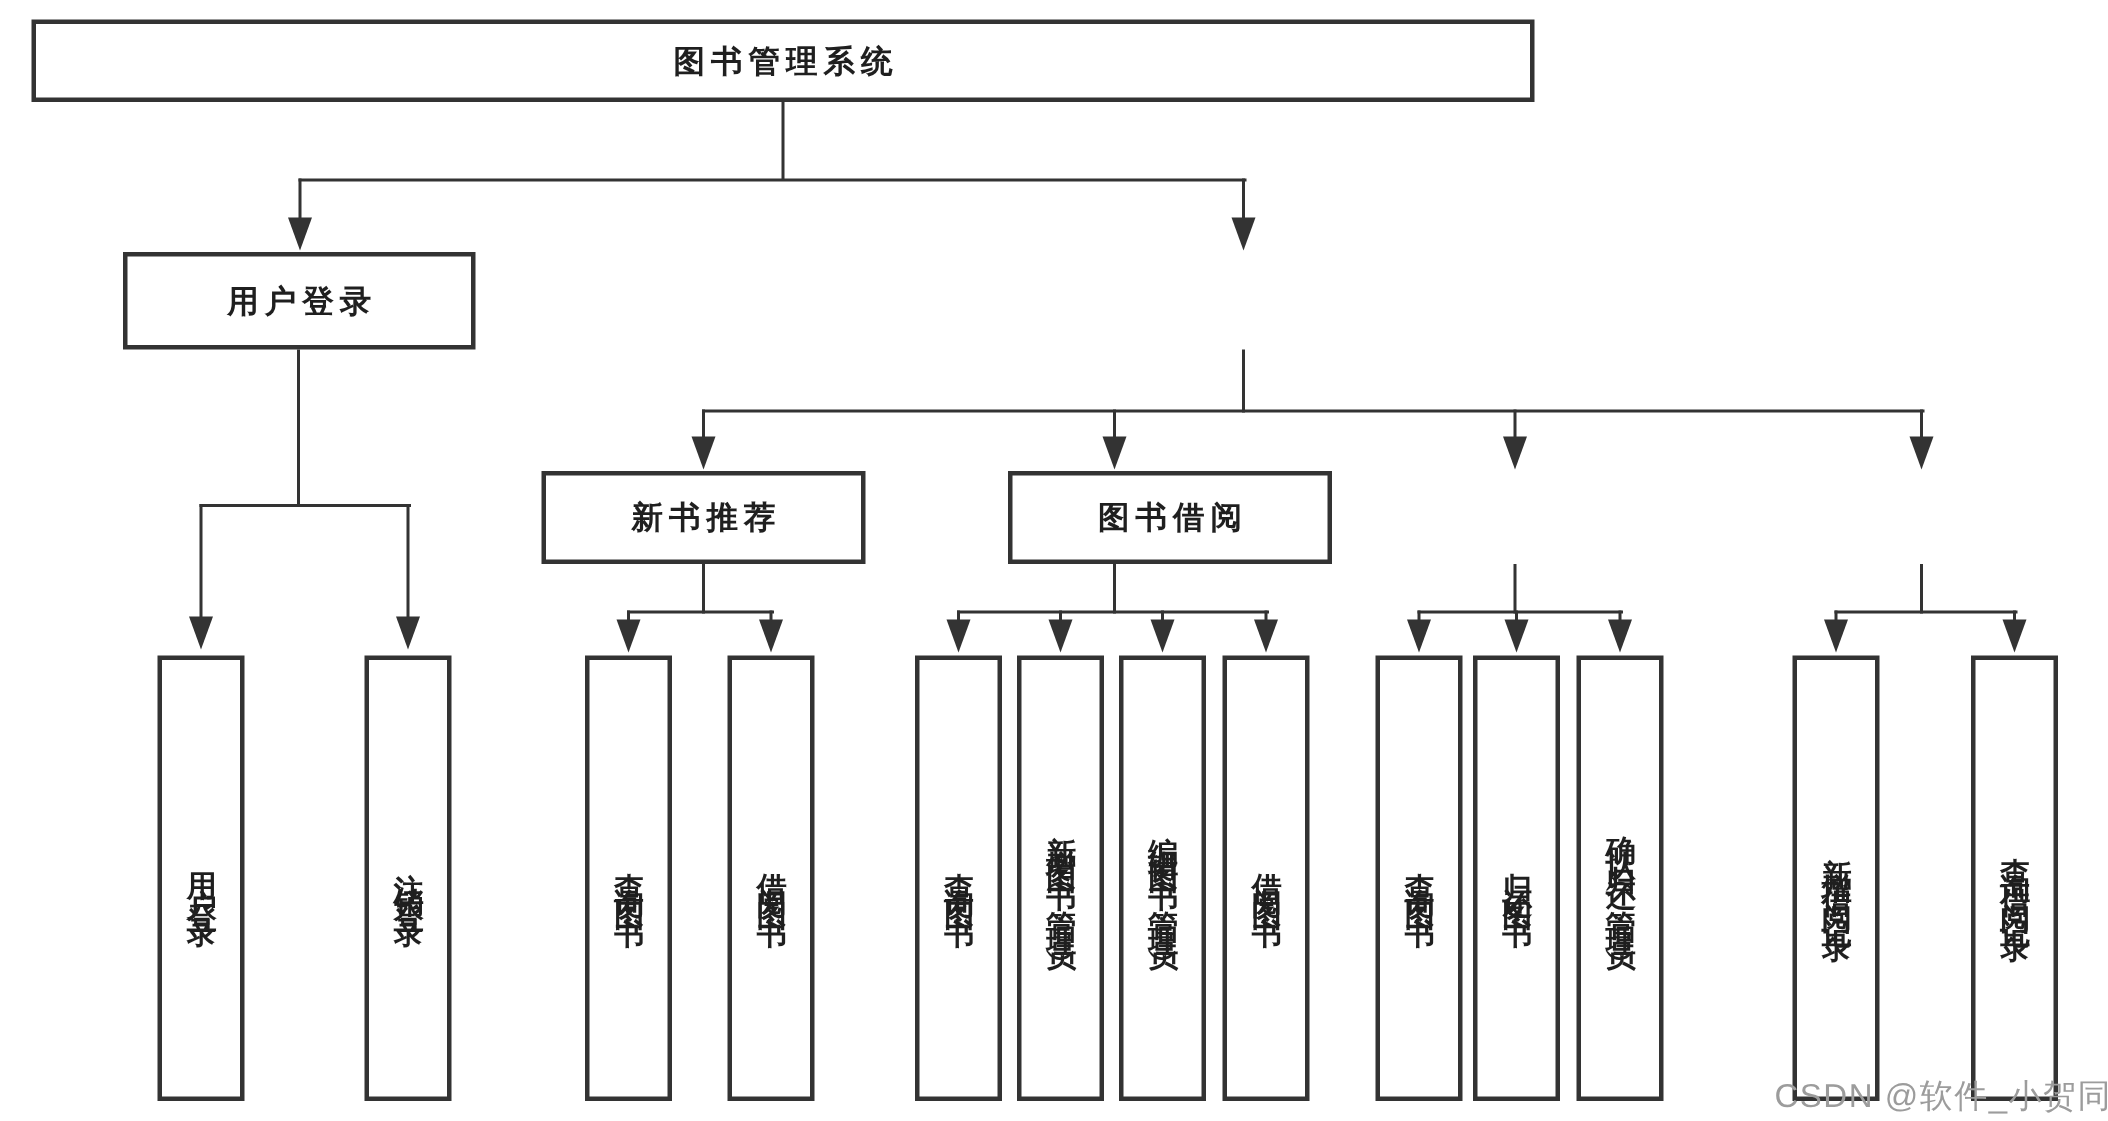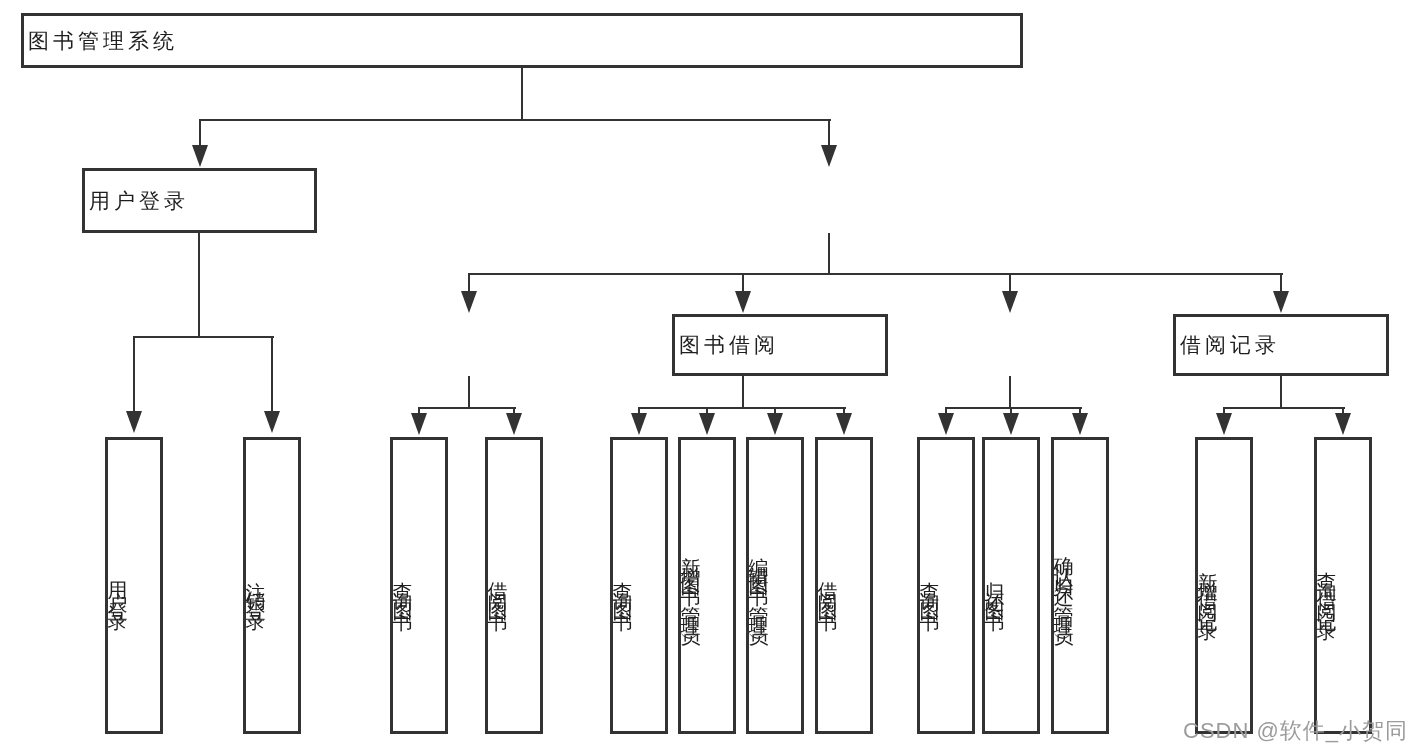--- a/index.html
+++ b/index.html
@@ -14,21 +14,21 @@
   #stage{
     position:relative;
     width:1405px;height:747px;
     background:var(--bg);
     overflow:hidden;
   }
   .box{
     position:absolute;
     background:#fff;
     border:3px solid var(--line);
-    display:flex;align-items:center;justify-content:flex-start;
+    display:flex;align-items:center;justify-content:center;font-weight:bold;
   }
   .h-label{
     font-size:21px;color:var(--text);letter-spacing:4px;
     white-space:nowrap;text-indent:4px;
   }
   .v-text{
     writing-mode:vertical-rl;
     line-height:1;
     font-size:20px;color:var(--text);
     letter-spacing:10px;
@@ -92,25 +92,25 @@
     <div class="vline" style="left:468px;top:273px;height:20px;"></div>
     <div class="arw" style="left:461px;top:291px;"></div>
     <div class="vline" style="left:742px;top:273px;height:20px;"></div>
     <div class="arw" style="left:735px;top:291px;"></div>
     <div class="vline" style="left:1009px;top:273px;height:20px;"></div>
     <div class="arw" style="left:1002px;top:291px;"></div>
     <div class="vline" style="left:1280px;top:273px;height:20px;"></div>
     <div class="arw" style="left:1273px;top:291px;"></div>
   </div>
 
+  <div class="box" style="left:361px;top:314px;width:216px;height:62px;">
+    <span class="h-label">新书推荐</span>
+  </div>
   <div class="box" style="left:672px;top:314px;width:216px;height:62px;">
     <span class="h-label">图书借阅</span>
-  </div>
-  <div class="box" style="left:1173px;top:314px;width:216px;height:62px;">
-    <span class="h-label">借阅记录</span>
   </div>
 
   <div>
     <div class="vline" style="left:468px;top:376px;height:33px;"></div>
     <div class="hline" style="left:418px;top:407px;width:98px;"></div>
     <div class="vline" style="left:418px;top:407px;height:8px;"></div>
     <div class="arw" style="left:411px;top:413px;"></div>
     <div class="vline" style="left:513px;top:407px;height:8px;"></div>
     <div class="arw" style="left:506px;top:413px;"></div>
   </div>

